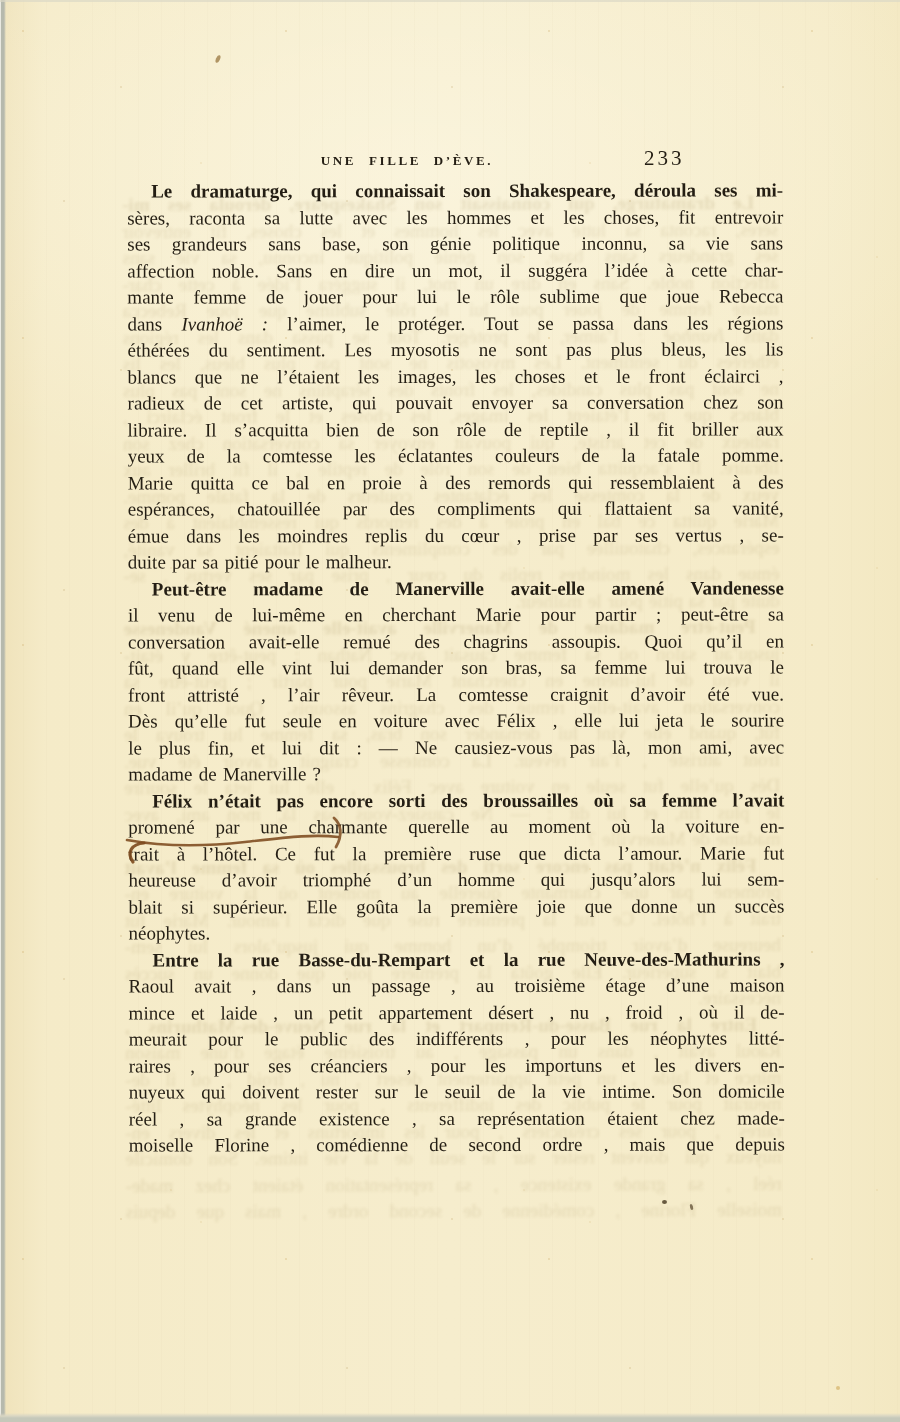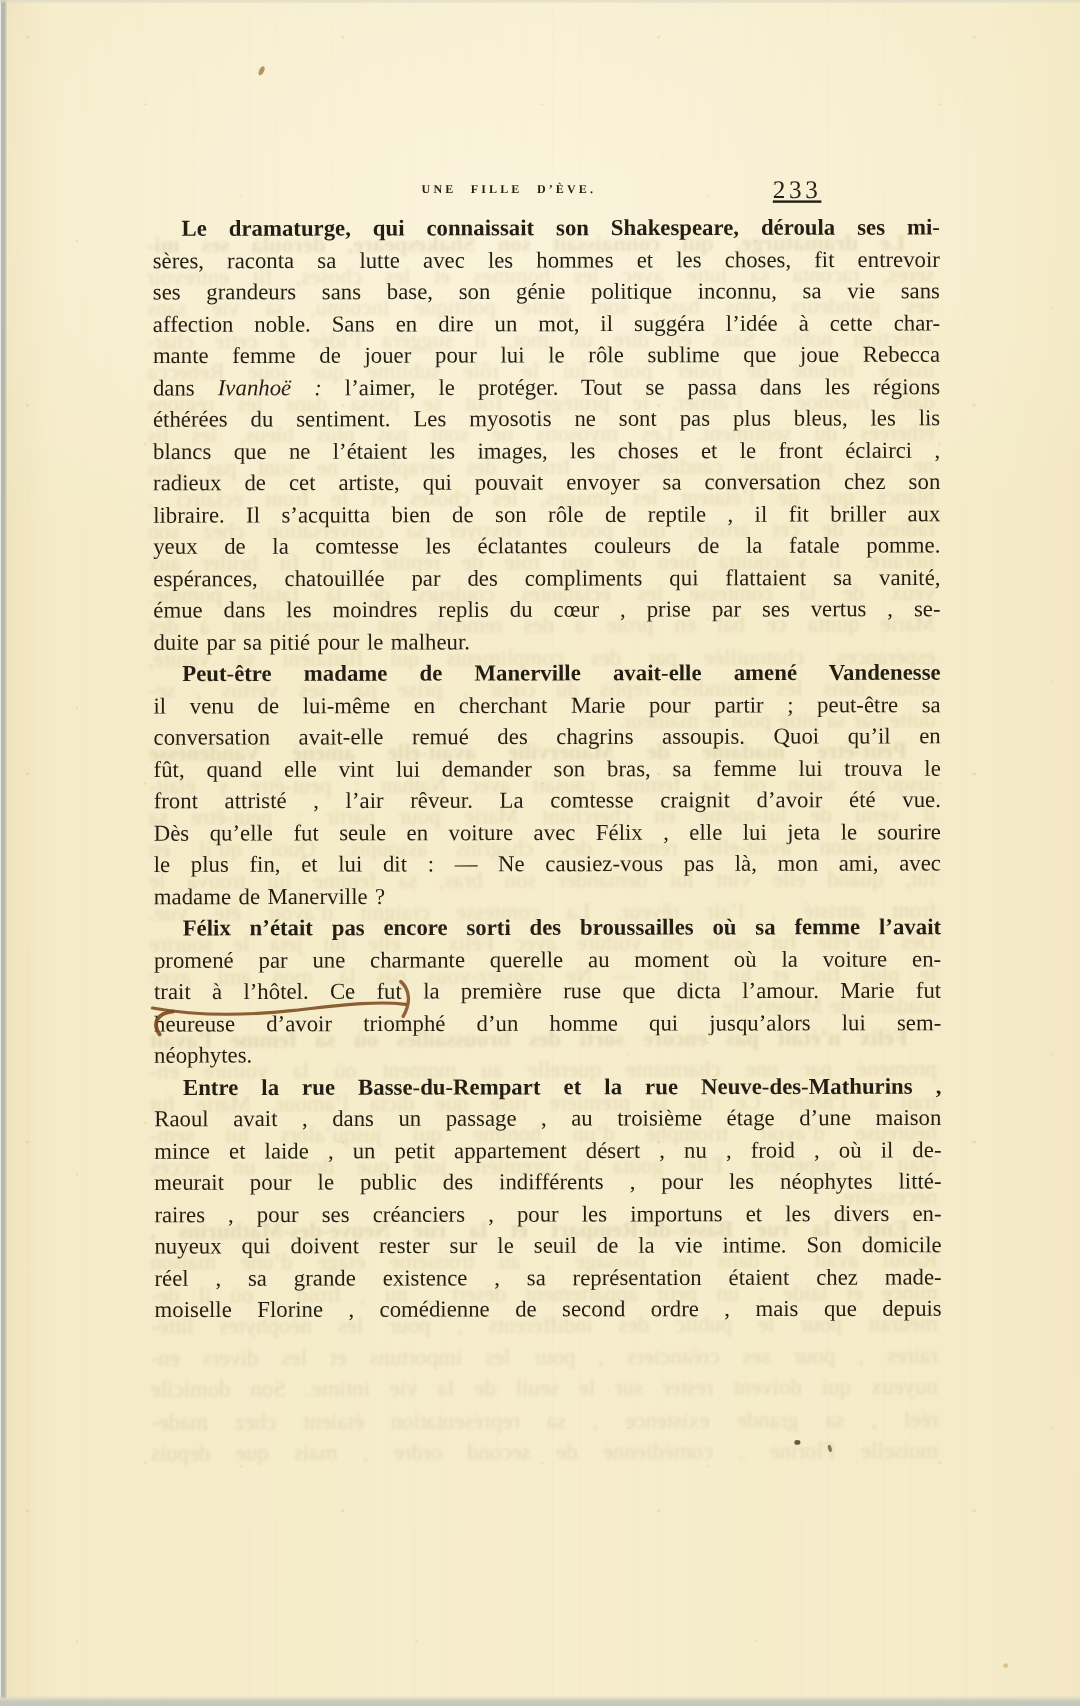--- a/index.html
+++ b/index.html
@@ -28,26 +28,26 @@
   }
 
   
   .edge-left   { position:absolute; left:0; top:0; width:6px; height:100%;
                  background:linear-gradient(90deg,#e9e9e1 0 1px,#b6b9ad 1px 4px,rgba(182,185,173,0) 6px); }
   .edge-bottom { position:absolute; left:0; bottom:0; width:100%; height:9px;
                  background:linear-gradient(0deg,#c5c8ba 0 4px,#d9d6c3 6px,rgba(217,214,195,0) 9px); }
   .edge-top    { position:absolute; left:0; top:0; width:100%; height:2px; background:rgba(220,216,198,.7); }
 
   .running-title {
-    position:absolute; top:153px; left:424px; transform:translateX(-50%);
-    font-size:10px; font-weight:bold; letter-spacing:2.6px; word-spacing:7px; white-space:nowrap;
+    position:absolute; top:153px; left:407px; transform:translateX(-50%);
+    font-size:13px; font-weight:bold; letter-spacing:2.6px; word-spacing:7px; white-space:nowrap;
   }
   .page-number {
     position:absolute; top:146px; left:644px;
-    font-size:21px; letter-spacing:3px;text-decoration:underline;
+    font-size:21px; letter-spacing:3px;
   }
 
   .text-block {
     position:absolute; left:128px; top:178px; width:656px;
     font-size:19px; line-height:26.5px; word-spacing:1.5px;
     transform:rotate(-0.1deg);
   }
   .line { text-align:justify; text-align-last:justify; }
   .line.indent { text-indent:24px;font-weight:bold; }
   .line.endleft { text-align-last:left; }
@@ -137,39 +137,41 @@
         <div class="line">sères, raconta sa lutte avec les hommes et les choses, fit entrevoir</div>
         <div class="line">ses grandeurs sans base, son génie politique inconnu, sa vie sans</div>
         <div class="line">affection noble. Sans en dire un mot, il suggéra l’idée à cette char-</div>
         <div class="line">mante femme de jouer pour lui le rôle sublime que joue Rebecca</div>
         <div class="line">dans <i>Ivanhoë :</i> l’aimer, le protéger. Tout se passa dans les régions</div>
         <div class="line">éthérées du sentiment. Les myosotis ne sont pas plus bleus, les lis</div>
         <div class="line">blancs que ne l’étaient les images, les choses et le front éclairci ,</div>
         <div class="line">radieux de cet artiste, qui pouvait envoyer sa conversation chez son</div>
         <div class="line">libraire. Il s’acquitta bien de son rôle de reptile , il fit briller aux</div>
         <div class="line">yeux de la comtesse les éclatantes couleurs de la fatale pomme.</div>
+        <div class="line">Marie quitta ce bal en proie à des remords qui ressemblaient à des</div>
         <div class="line">espérances, chatouillée par des compliments qui flattaient sa vanité,</div>
         <div class="line">émue dans les moindres replis du cœur , prise par ses vertus , se-</div>
         <div class="line endleft">duite par sa pitié pour le malheur.</div>
       </div>
       <div>
         <div class="line indent">Peut-être madame de Manerville avait-elle amené Vandenesse</div>
         <div class="line">il venu de lui-même en cherchant Marie pour partir ; peut-être sa</div>
         <div class="line">conversation avait-elle remué des chagrins assoupis. Quoi qu’il en</div>
         <div class="line">fût, quand elle vint lui demander son bras, sa femme lui trouva le</div>
         <div class="line">front attristé , l’air rêveur. La comtesse craignit d’avoir été vue.</div>
         <div class="line">Dès qu’elle fut seule en voiture avec Félix , elle lui jeta le sourire</div>
         <div class="line">le plus fin, et lui dit : — Ne causiez-vous pas là, mon ami, avec</div>
         <div class="line endleft">madame de Manerville ?</div>
       </div>
       <div>
         <div class="line indent">Félix n’était pas encore sorti des broussailles où sa femme l’avait</div>
         <div class="line">promené par une charmante querelle au moment où la voiture en-</div>
         <div class="line">trait à l’hôtel. Ce fut la première ruse que dicta l’amour. Marie fut</div>
         <div class="line">heureuse d’avoir triomphé d’un homme qui jusqu’alors lui sem-</div>
+        <div class="line">blait si supérieur. Elle goûta la première joie que donne un succès</div>
         <div class="line endleft">néophytes.</div>
       </div>
       <div>
         <div class="line indent">Entre la rue Basse-du-Rempart et la rue Neuve-des-Mathurins ,</div>
         <div class="line">Raoul avait , dans un passage , au troisième étage d’une maison</div>
         <div class="line">mince et laide , un petit appartement désert , nu , froid , où il de-</div>
         <div class="line">meurait pour le public des indifférents , pour les néophytes litté-</div>
         <div class="line">raires , pour ses créanciers , pour les importuns et les divers en-</div>
         <div class="line">nuyeux qui doivent rester sur le seuil de la vie intime. Son domicile</div>
         <div class="line">réel , sa grande existence , sa représentation étaient chez made-</div>

